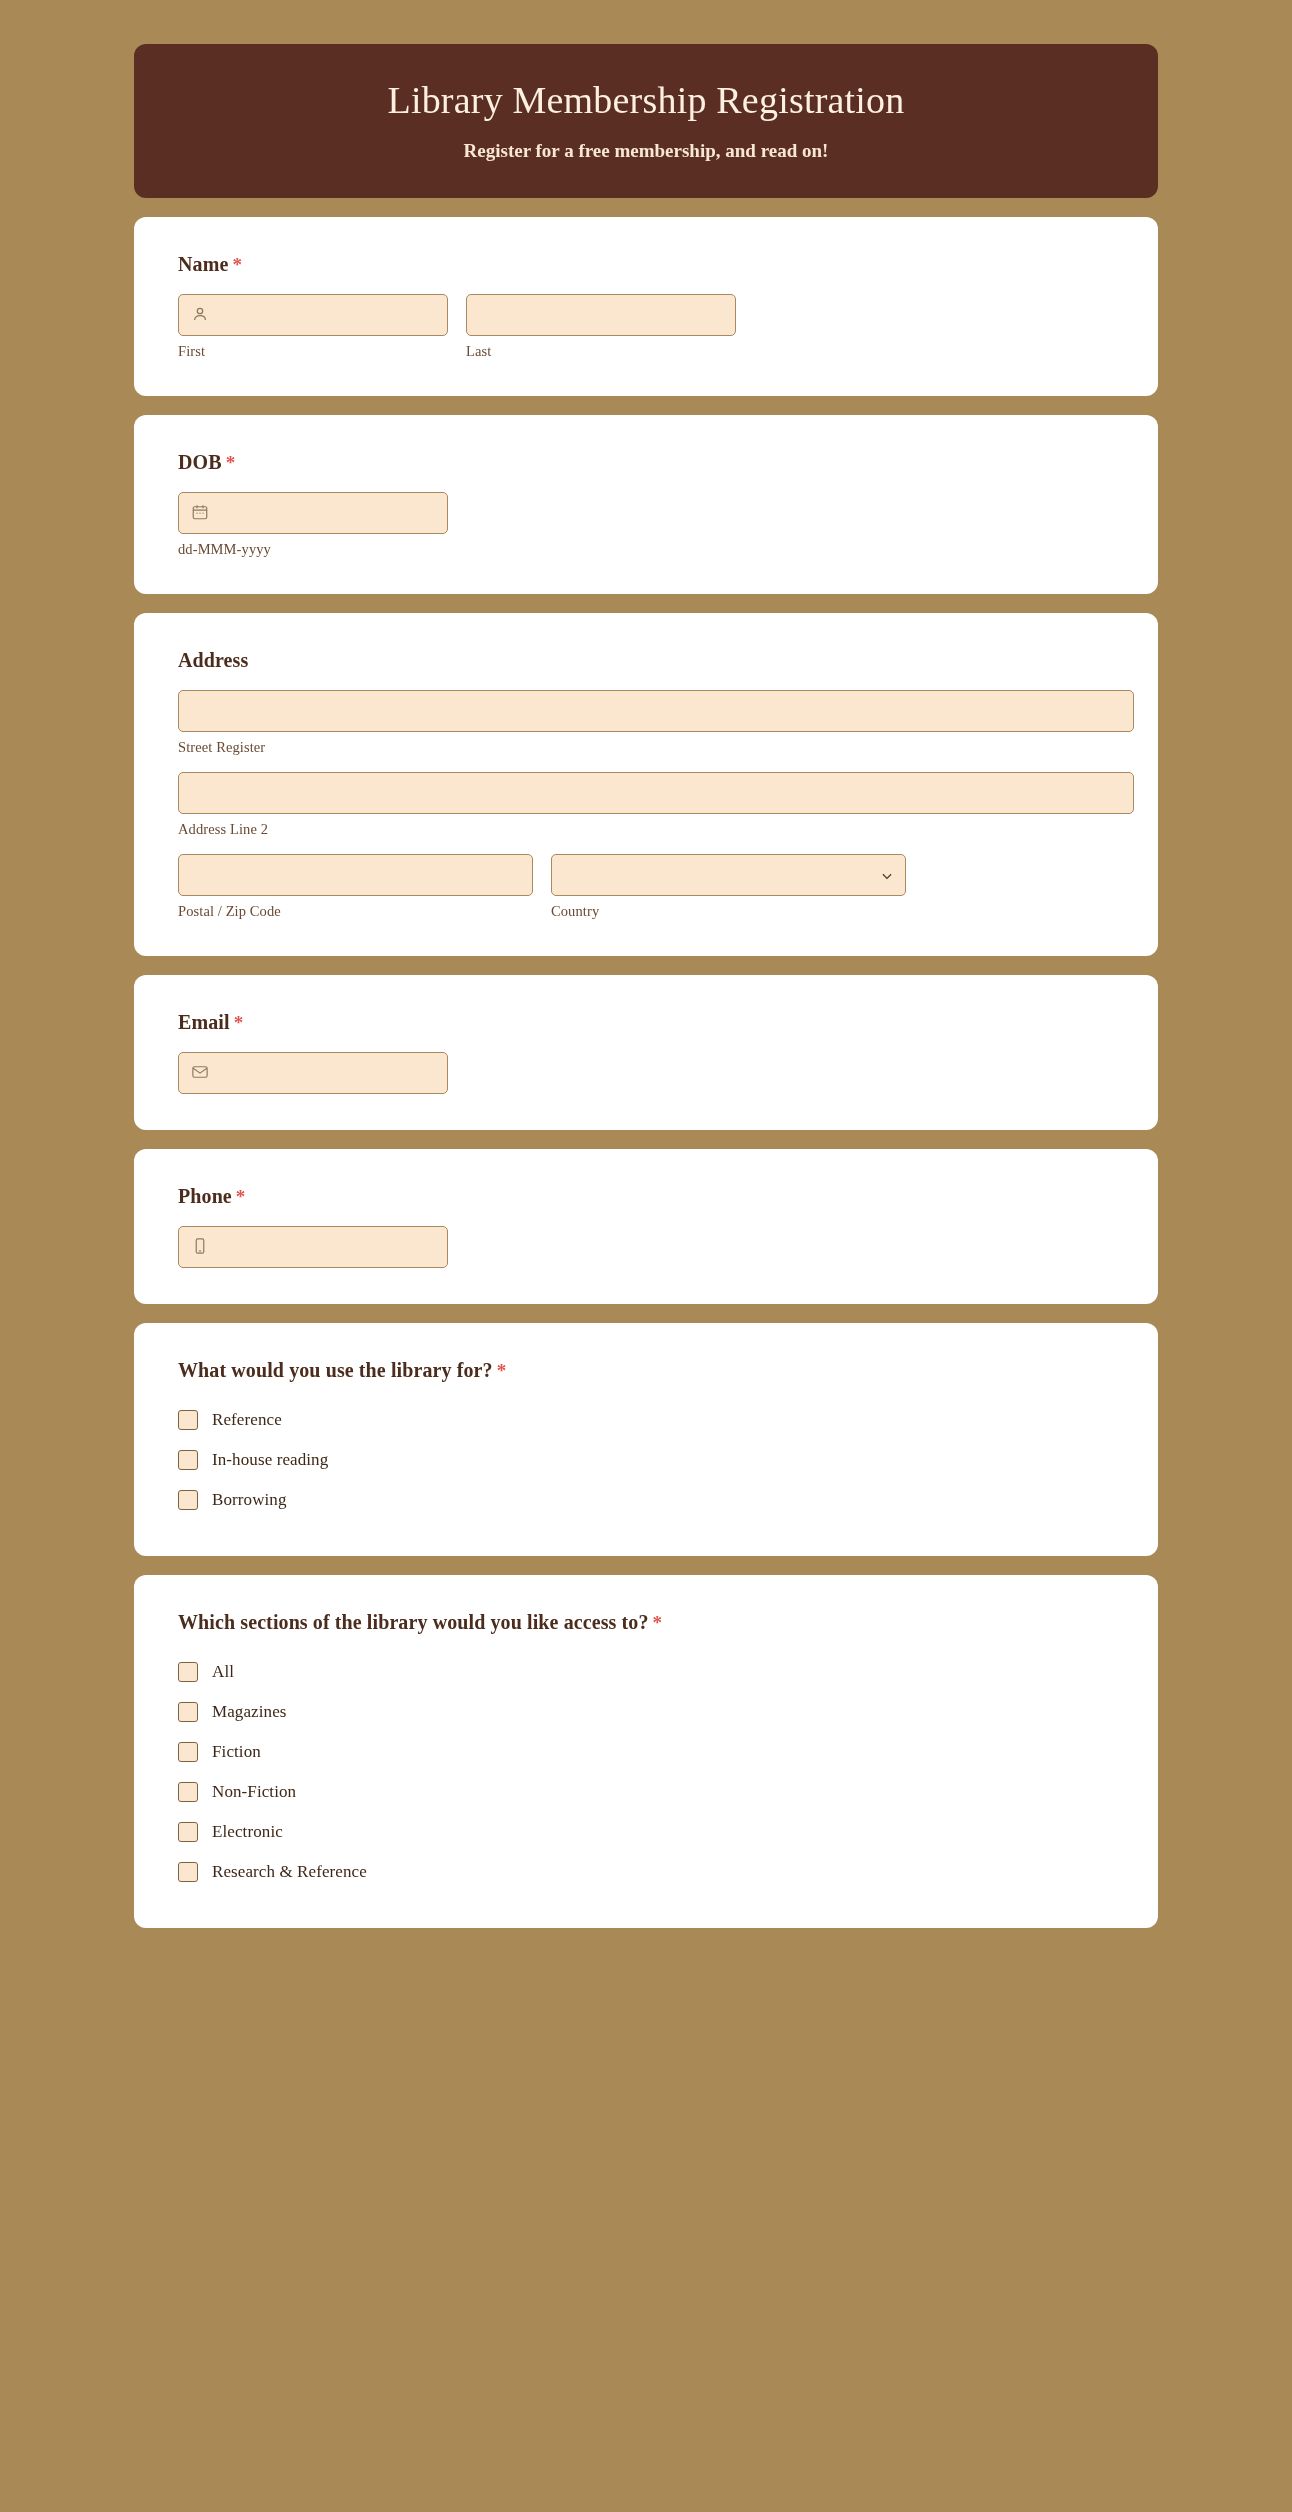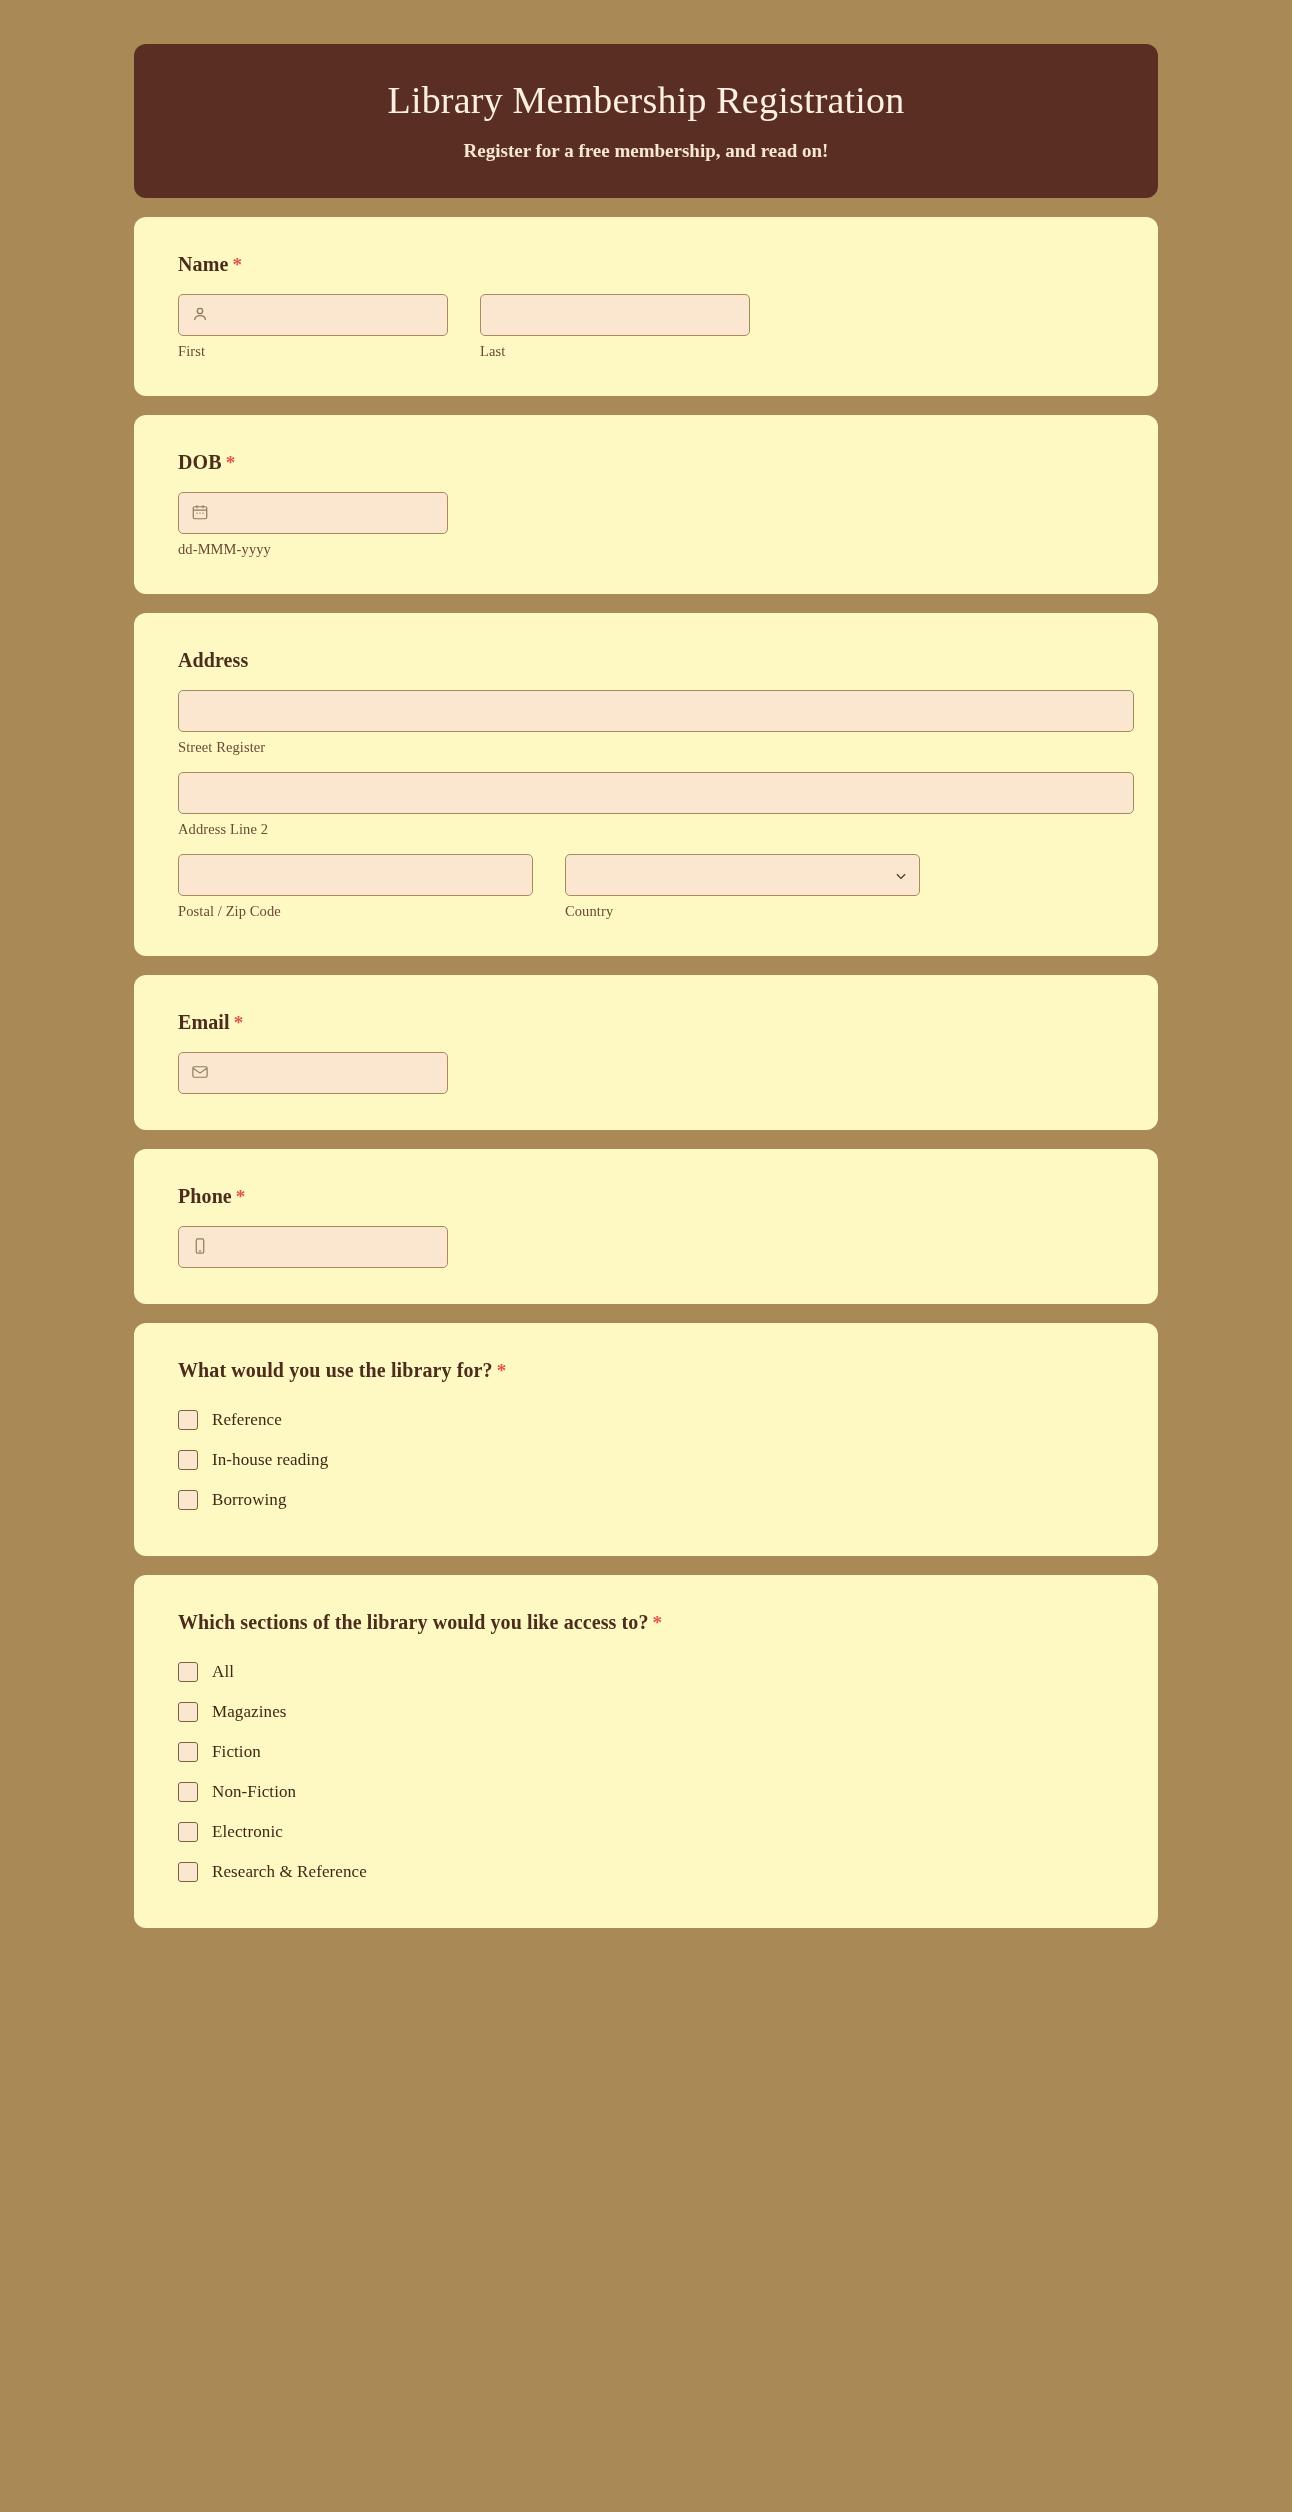--- a/index.html
+++ b/index.html
@@ -47,21 +47,21 @@
   }
   .form-subtitle {
     font-size: 19px;
     font-weight: 700;
     margin: 0;
     color: #f8e7d2;
   }
 
   
   .card {
-    background: #fef9c3;
+    background: #ffffff;
     border-radius: 12px;
     padding: 36px 24px 36px 44px;
   }
   .card-label {
     font-size: 20px;
     font-weight: 700;
     color: #4c2c1c;
     margin: 0 0 18px 0;
     letter-spacing: .1px;
   }
@@ -102,21 +102,21 @@
     top: 11px;
     width: 18px;
     height: 18px;
     pointer-events: none;
     color: #8c7a5e;
   }
   .ficon svg { display: block; }
 
   .row {
     display: flex;
-    gap: 32px;
+    gap: 18px;
   }
   .col-half { width: 270px; margin-top: 8px; }
   .col-name { width: 270px; }
   .col-addr-half { width: 355px; }
 
   
   .select-wrap { position: relative; width: 100%; }
   .select-wrap select {
     width: 100%;
     height: 42px;

